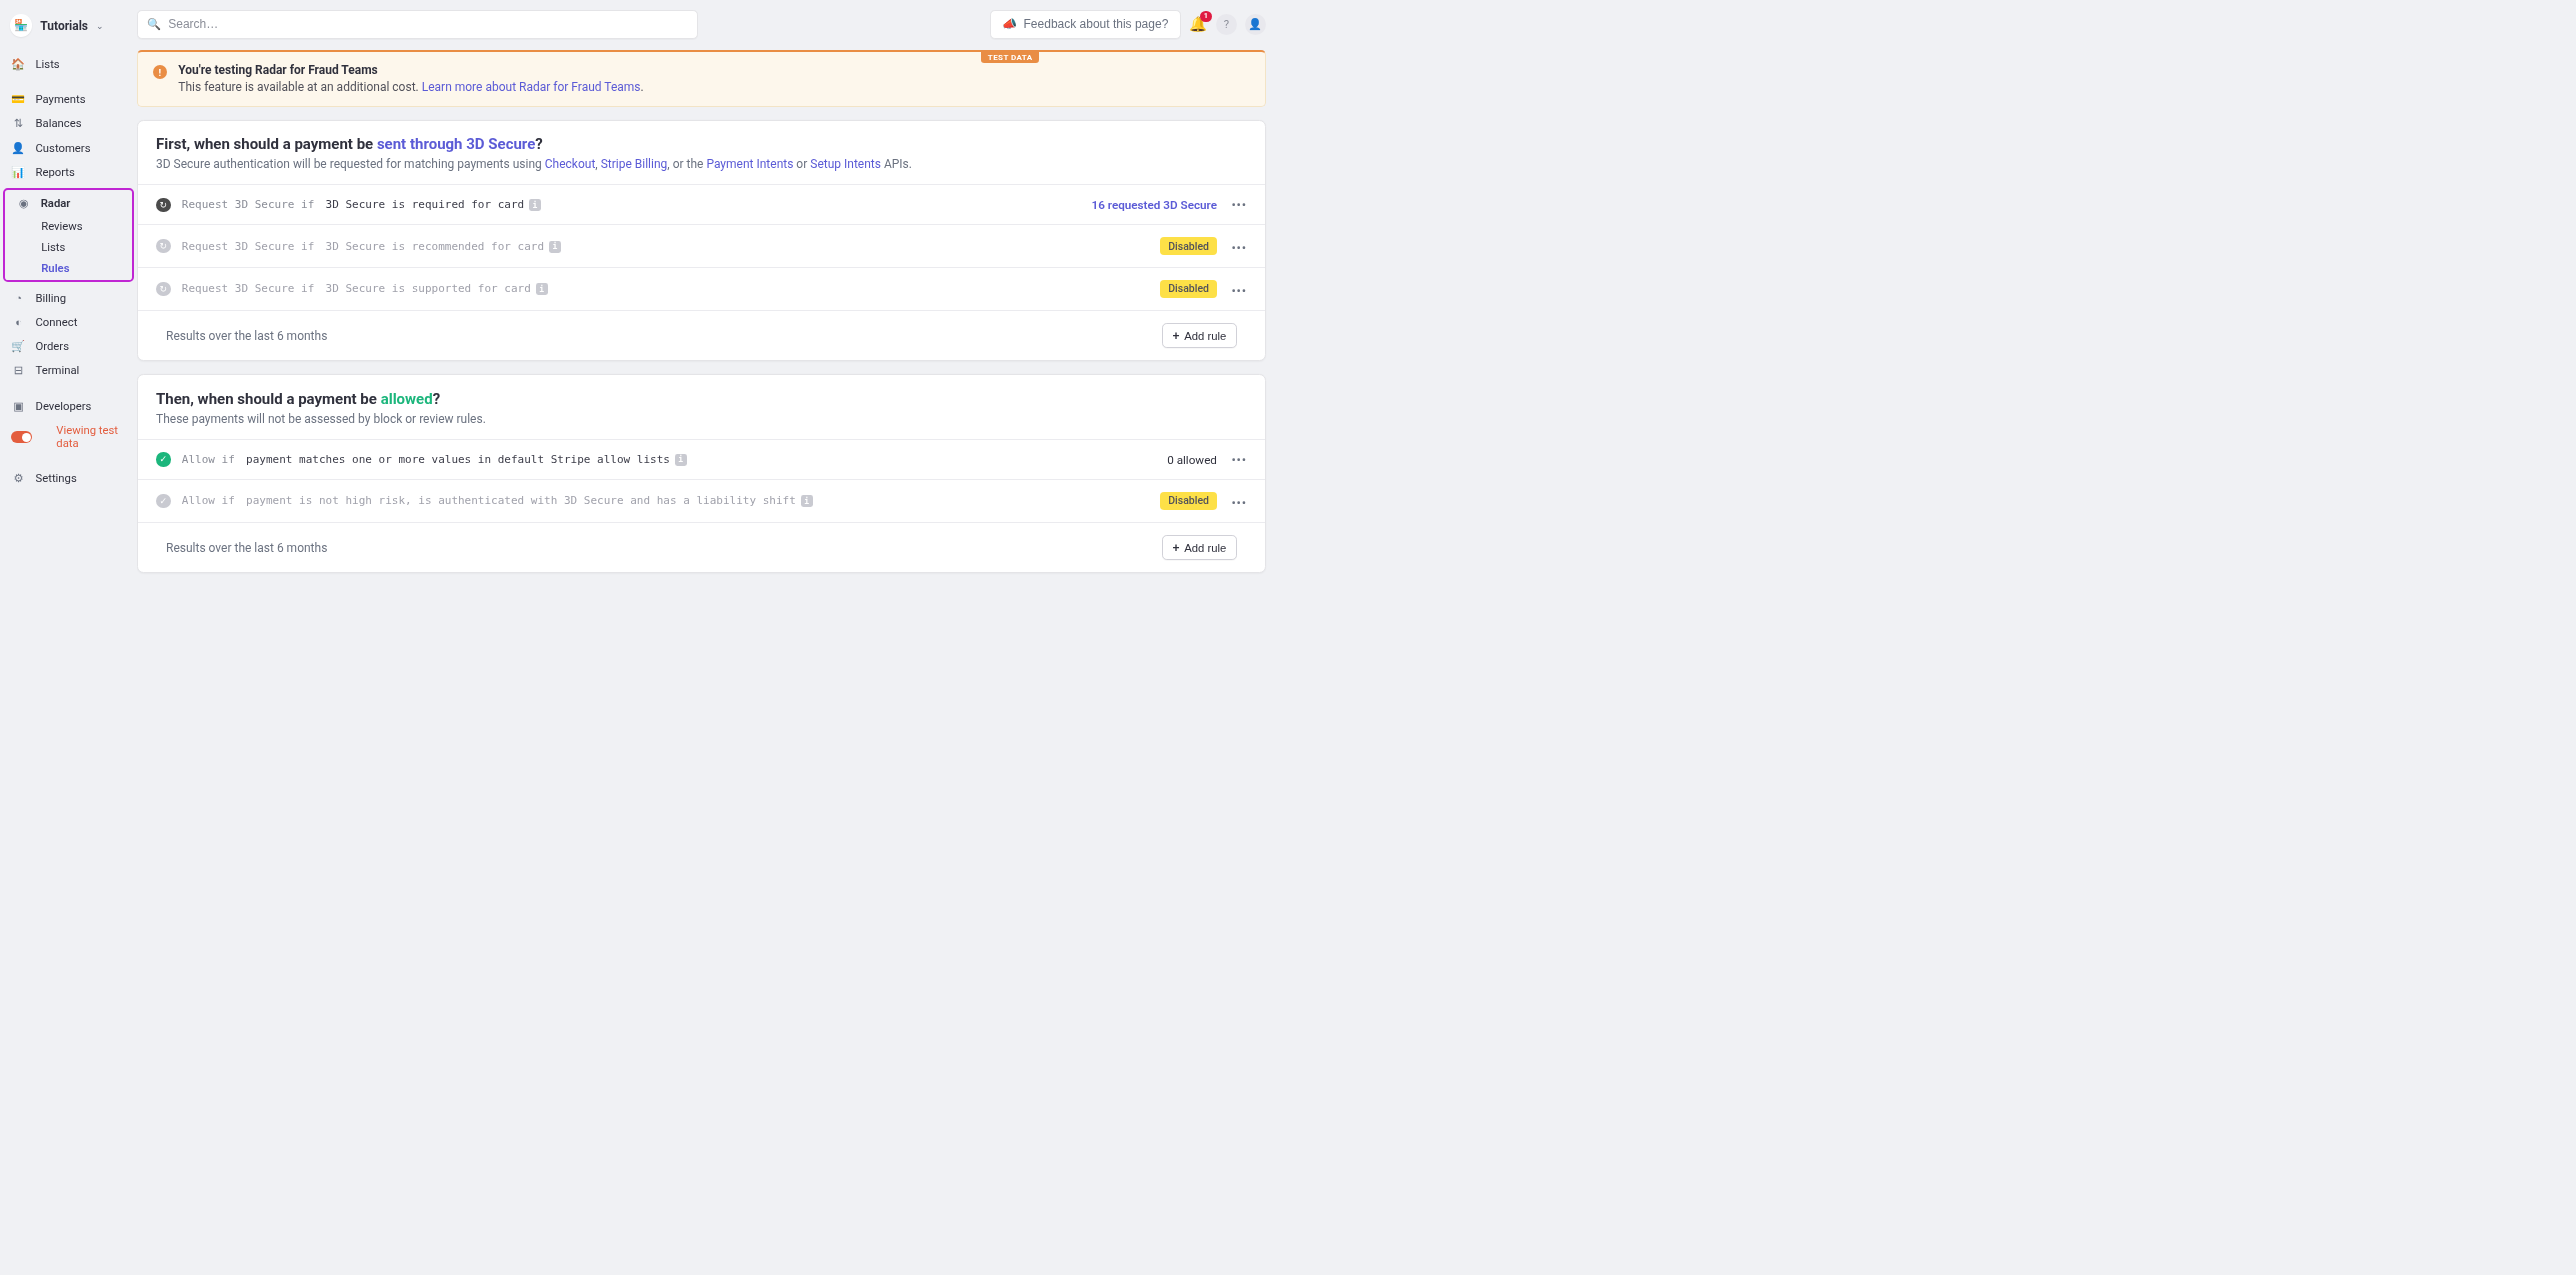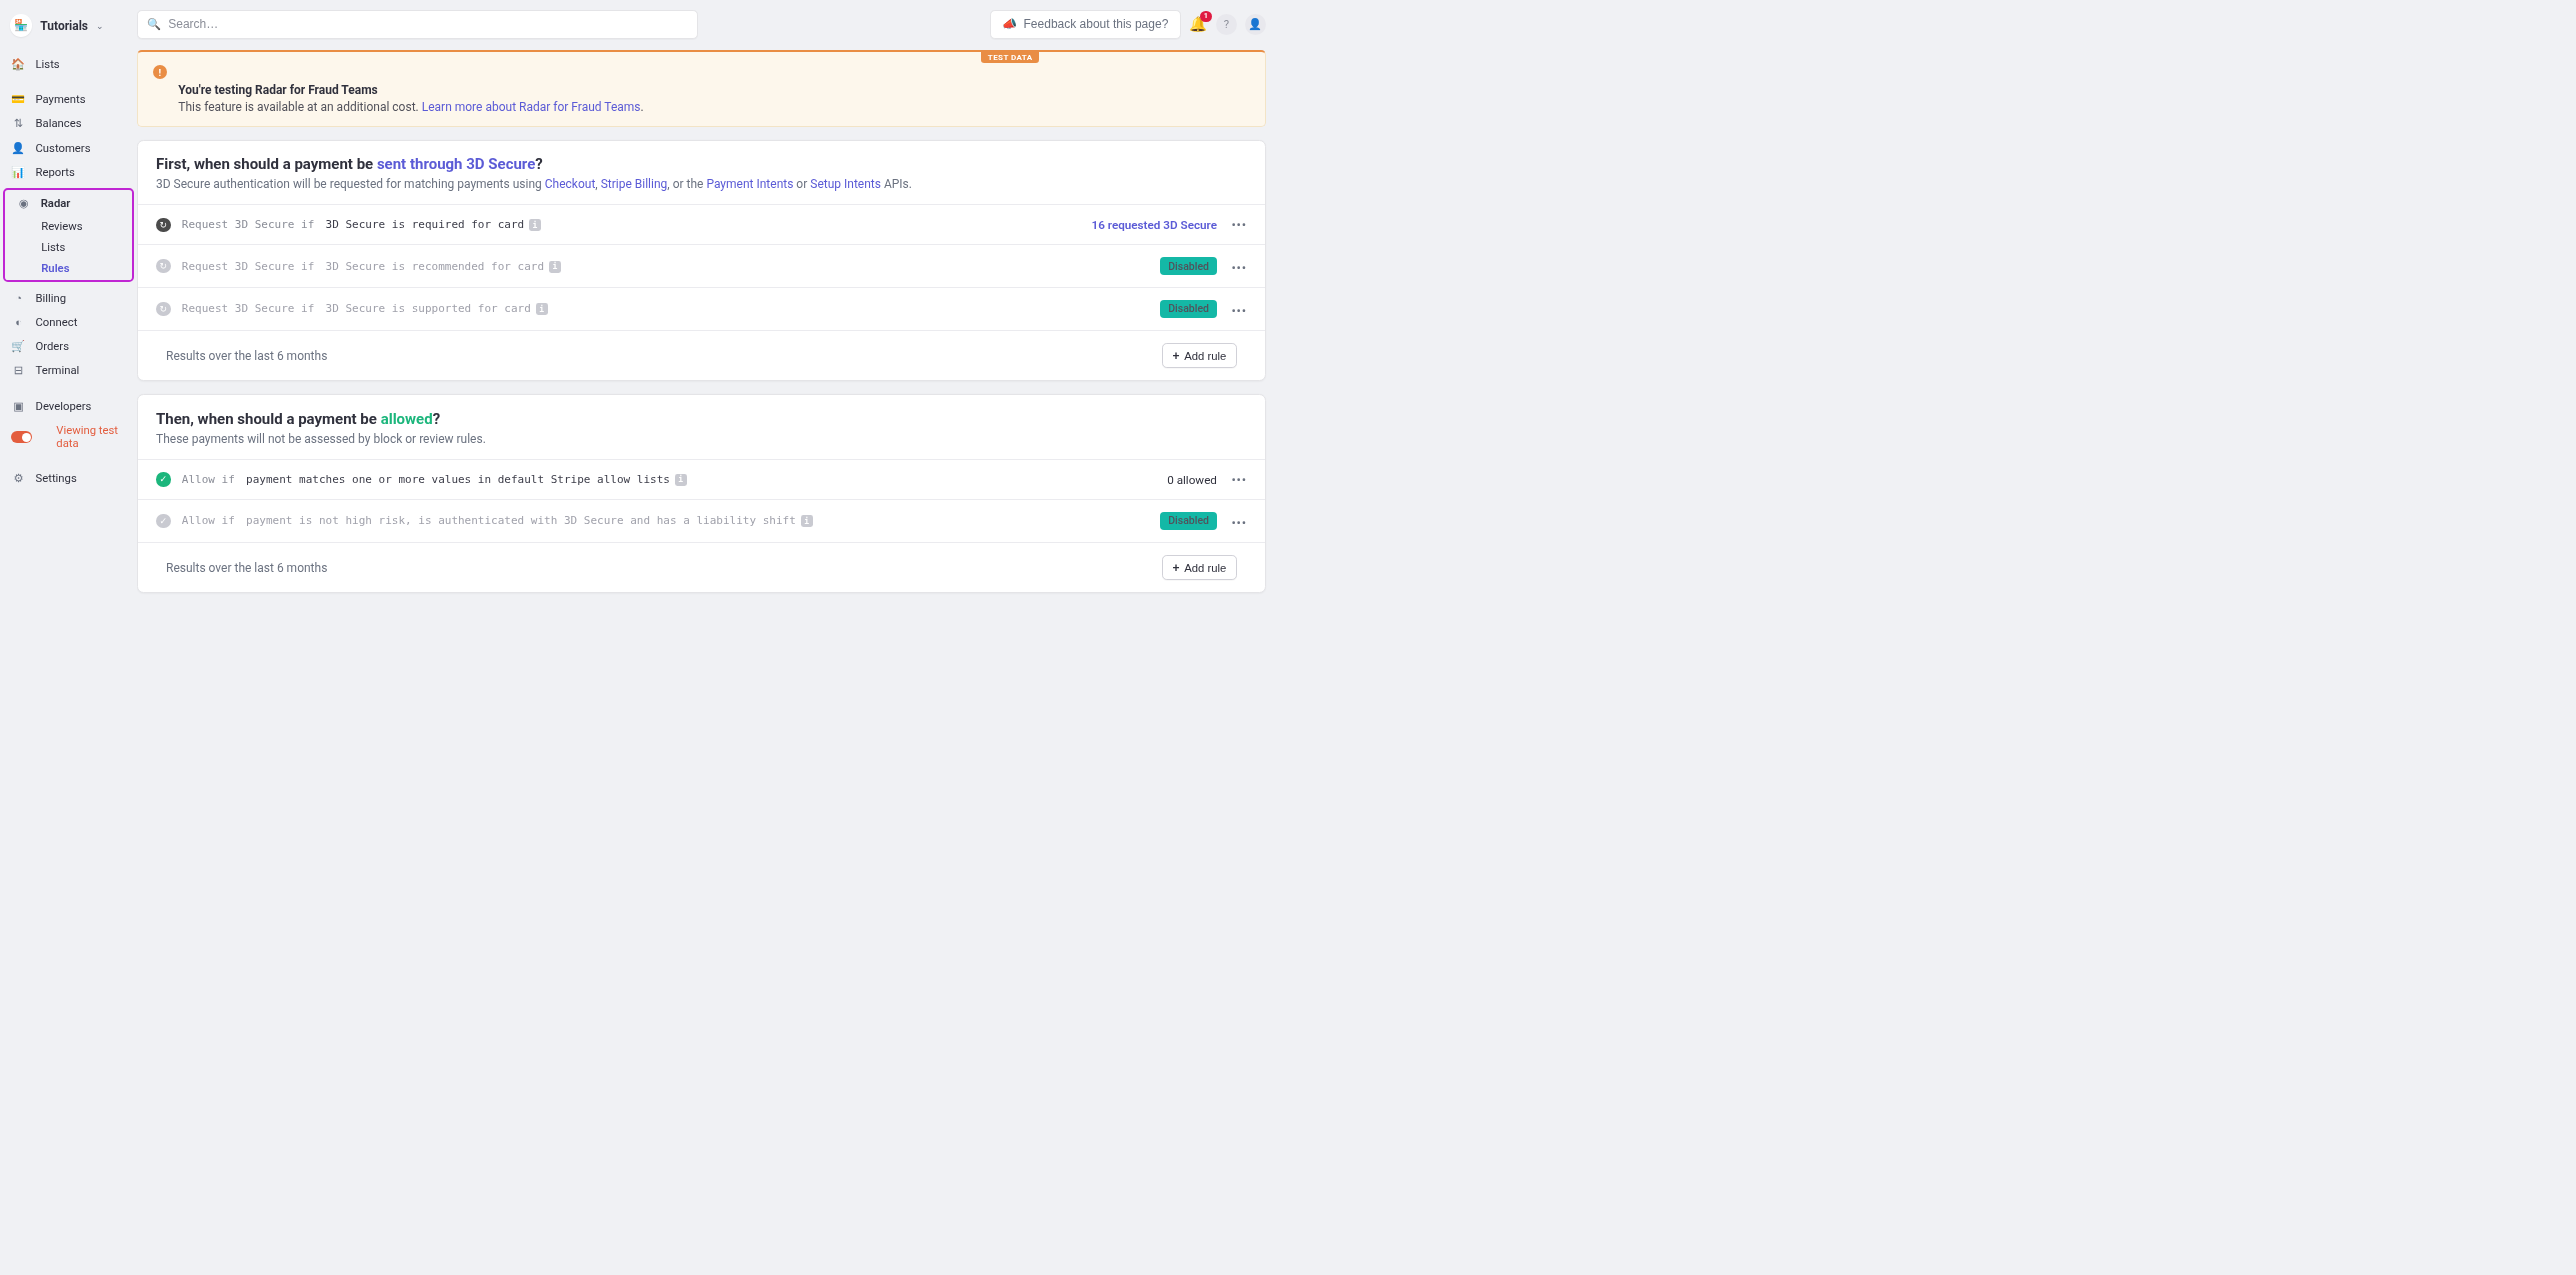--- a/index.html
+++ b/index.html
@@ -41,21 +41,21 @@
 .top-right { display: flex; align-items: center; gap: 8px; margin-left: auto; }
 .feedback-btn { height: 29px; background: #fff; border: 0.8px solid #e4e4e7; border-radius: 4.8px; padding: 0 11.3px; display: flex; align-items: center; gap: 6.5px; color: #6b7280; font-size: 12px; cursor: pointer; box-shadow: 0 0.8px 0.8px rgba(0,0,0,.03); }
 .bell-wrap { position: relative; width: 19.4px; height: 19.4px; display: flex; align-items: center; justify-content: center; }
 .bell-icon { color: #5b5bd6; font-size: 14.5px; }
 .badge { position: absolute; top: -3.2px; right: -4px; background: #df1b41; color: #fff; font-size: 7.3px; font-weight: 700; border-radius: 6.5px; padding: 0.8px 4px; line-height: 1.2; }
 .circ-icon { width: 21px; height: 21px; border-radius: 50%; background: #e8e8ed; display: flex; align-items: center; justify-content: center; color: #8b8e98; font-size: 11.3px; cursor: pointer; }
 
 
 .banner { background: #fdf7ec; border: 0.8px solid #f3e4c6; border-top: 2.4px solid #e98d44; border-radius: 4.8px; padding: 11.3px 14.5px; display: flex; gap: 11.3px; position: relative; margin-bottom: 13px; }
 .banner .warn-icon { width: 14.5px; height: 14.5px; background: #e98d44; border-radius: 50%; color: #fff; display: flex; align-items: center; justify-content: center; font-size: 9.7px; font-weight: 700; flex-shrink: 0; margin-top: 1.6px; }
-.banner-content { flex: 1; margin-top: 20px; }
+.banner-content { flex: 1; }
 .banner-title { font-weight: 700; font-size: 12px; color: #30313d; margin-bottom: 3.2px; }
 .banner-desc { font-size: 12px; color: #52525b; }
 .banner-desc a { color: #5b5bd6; text-decoration: none; }
 .test-data-pill { position: absolute; top: -0.8px; right: 226px; background: #e98d44; color: #fff; font-size: 8px; font-weight: 700; letter-spacing: 0.4px; padding: 1.6px 6.5px; border-radius: 0 0 3.2px 3.2px; }
 
 
 .card { background: #fff; border: 0.8px solid #e4e4e7; border-radius: 6.5px; margin-bottom: 13px; box-shadow: 0 0.8px 1.6px rgba(0,0,0,.04); }
 .card-header { padding: 14.5px 18px 13px 18px; }
 .card-title { font-size: 15px; font-weight: 700; color: #30313d; margin-bottom: 4px; }
 .card-title .highlight-blue { color: #5b5bd6; }
@@ -69,21 +69,21 @@
 .rule-icon.check { background: #1cb67c; }
 .rule-icon.check.dim { background: #c9cad1; }
 .rule-text { font-family: Menlo, Consolas, monospace; font-size: 11px; display: flex; align-items: center; gap: 11.3px; }
 .rule-prefix { color: #8b8e98; }
 .rule-row.disabled .rule-prefix, .rule-row.disabled .rule-body { color: #a0a1ab; }
 .rule-body { color: #3c3d49; }
 .info-icon { display: inline-flex; width: 12px; height: 12px; background: #c9cad1; border-radius: 2.4px; color: #fff; align-items: center; justify-content: center; font-size: 8px; font-weight: 700; margin-left: 4.8px; vertical-align: middle; }
 .rule-right { margin-left: auto; display: flex; align-items: flex-end; gap: 14.5px; }
 .rule-stat { color: #5b5bd6; font-weight: 600; font-size: 11.7px; }
 .rule-stat.plain { color: #30313d; font-weight: 400; }
-.disabled-pill { background: #14b8a6; color: #52525b; font-size: 10.5px; padding: 2.4px 8px; border-radius: 4px; font-weight: 500; }
+.disabled-pill { background: #fde047; color: #52525b; font-size: 10.5px; padding: 2.4px 8px; border-radius: 4px; font-weight: 500; }
 .more-icon { color: #6b7280; font-size: 13px; letter-spacing: 0.8px; cursor: pointer; }
 .card-footer { display: flex; align-items: center; justify-content: space-between; padding: 12px 28px; border-top: 0.8px solid #ebebef; }
 .footer-text { color: #6b7280; font-size: 12px; }
 .add-rule-btn { background: #fff; border: 0.8px solid #d1d1d8; border-radius: 4.8px; padding: 4.8px 9.7px; display: flex; align-items: center; gap: 4.8px; font-size: 11.3px; color: #30313d; cursor: pointer; box-shadow: 0 0.8px 0.8px rgba(0,0,0,.03); font-weight: 500; }
 .plus { font-size: 12px; font-weight: 600; }
 </style>
 </head>
 <body>
 
 <div class="app">

